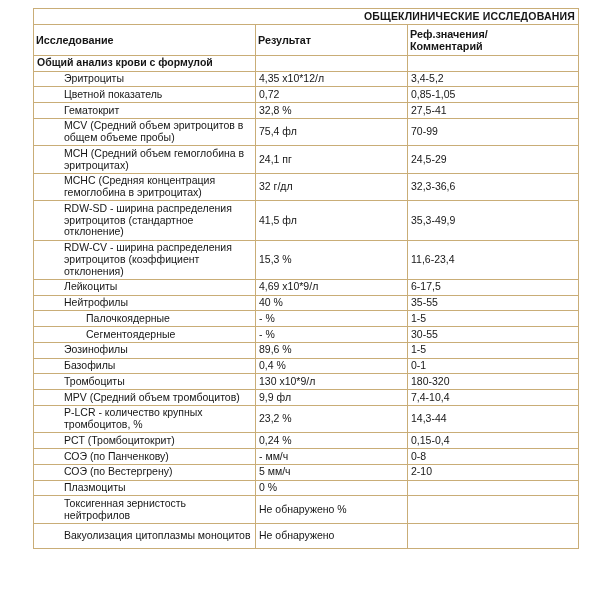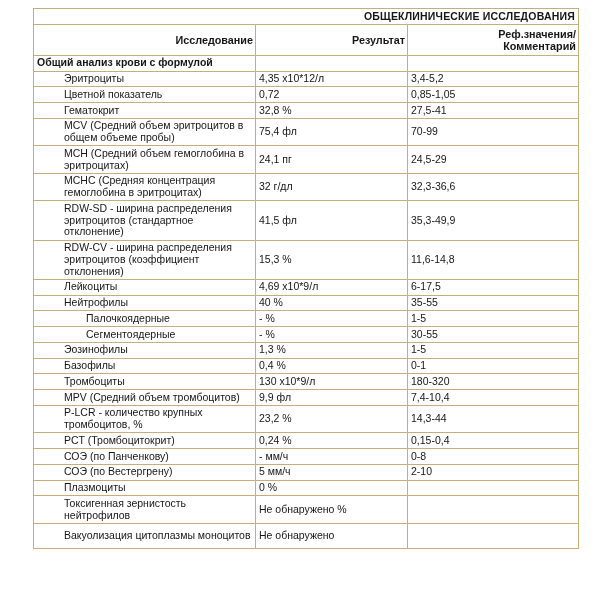--- a/index.html
+++ b/index.html
@@ -26,21 +26,21 @@
   }
   .title-cell {
     font-size: 13.5px;
     font-weight: bold;
     text-align: right;
     padding: 4px 2px;
     letter-spacing: 0.2px;
   }
   .report th {
     font-weight: bold;
-    text-align: right;
+    text-align: left;
     font-size: 10.8px;
     padding: 3px 2px;
   }
   td.name { padding-left: 30px; }
   td.name.sec { font-weight: bold; padding-left: 3px; }
   td.name.ind2 { padding-left: 52px; }
   tr.tall td { padding-top: 6px; padding-bottom: 6px; }
 </style>
 </head>
 <body>
@@ -99,21 +99,21 @@
         <td>32,3-36,6</td>
       </tr>
       <tr>
         <td class="name">RDW-SD - ширина распределения эритроцитов (стандартное отклонение)</td>
         <td>41,5 фл</td>
         <td>35,3-49,9</td>
       </tr>
       <tr>
         <td class="name">RDW-CV - ширина распределения эритроцитов (коэффициент отклонения)</td>
         <td>15,3 %</td>
-        <td>11,6-14,8</td>
+        <td>11,6-23,4</td>
       </tr>
       <tr>
         <td class="name">Лейкоциты</td>
         <td>4,69 x10*9/л</td>
         <td>6-17,5</td>
       </tr>
       <tr>
         <td class="name">Нейтрофилы</td>
         <td>40 %</td>
         <td>35-55</td>
@@ -123,21 +123,21 @@
         <td>- %</td>
         <td>1-5</td>
       </tr>
       <tr>
         <td class="name ind2">Сегментоядерные</td>
         <td>- %</td>
         <td>30-55</td>
       </tr>
       <tr>
         <td class="name">Эозинофилы</td>
-        <td>1,3 %</td>
+        <td>89,6 %</td>
         <td>1-5</td>
       </tr>
       <tr>
         <td class="name">Базофилы</td>
         <td>0,4 %</td>
         <td>0-1</td>
       </tr>
       <tr>
         <td class="name">Тромбоциты</td>
         <td>130 x10*9/л</td>

